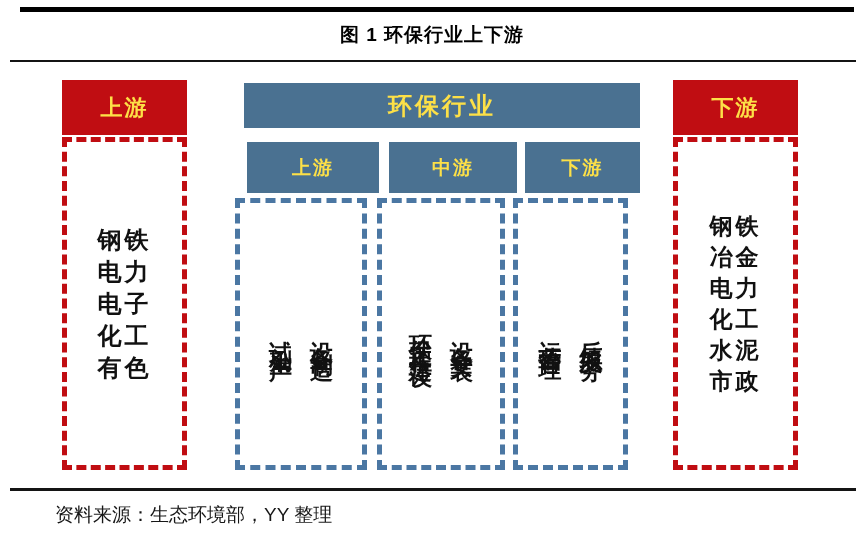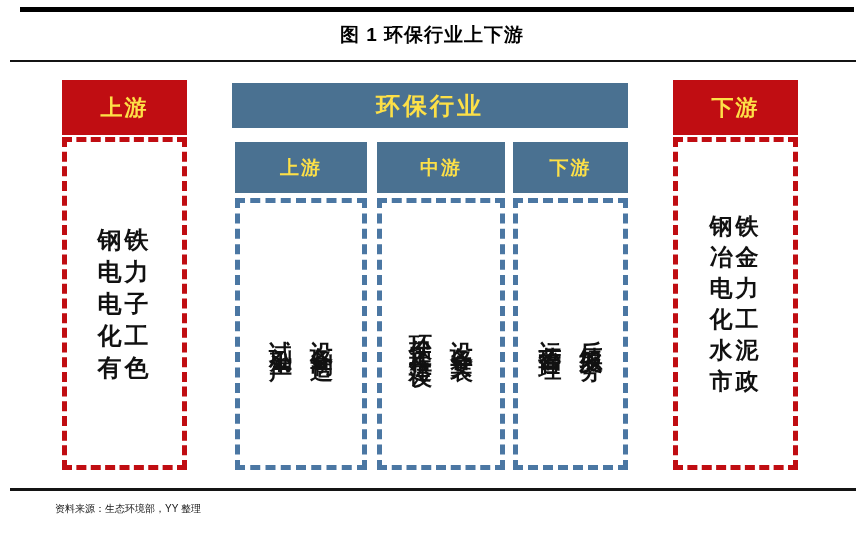--- a/index.html
+++ b/index.html
@@ -36,21 +36,21 @@
 
   .hdr {
     position: absolute;
     display: flex;
     align-items: center;
     justify-content: center;
     color: #fde047;
     font-weight: bold;
   }
   .red-hdr  { background: var(--red);  font-size: 22px; letter-spacing: 2px; }
-  .blue-hdr { background: var(--blue); }
+  .blue-hdr { background: var(--blue); margin-left: 12px; }
 
   .up-hdr   { left: 62px;  top: 80px; width: 125px; height: 55px; }
   .down-hdr { left: 673px; top: 80px; width: 125px; height: 55px; }
 
   .industry-hdr { left: 232px; top: 83px; width: 396px; height: 45px; font-size: 24px; letter-spacing: 3px; }
   .sub-hdr { top: 142px; height: 51px; font-size: 19px; letter-spacing: 2px; }
   .sub-0 { left: 235px; width: 132px; }
   .sub-1 { left: 377px; width: 128px; }
   .sub-2 { left: 513px; width: 115px; }
 
@@ -91,21 +91,21 @@
     font-weight: bold;
     color: #111;
     letter-spacing: 6px;
     line-height: 1;
   }
 
   .source {
     position: absolute;
     left: 55px;
     top: 502px;
-    font-size: 10px;
+    font-size: 19px;
     color: #161616;
   }
 </style>
 </head>
 <body>
 
 <div class="page">
 
   <div class="rule rule-top"></div>
   <div class="fig-title">图 1 环保行业上下游</div>

